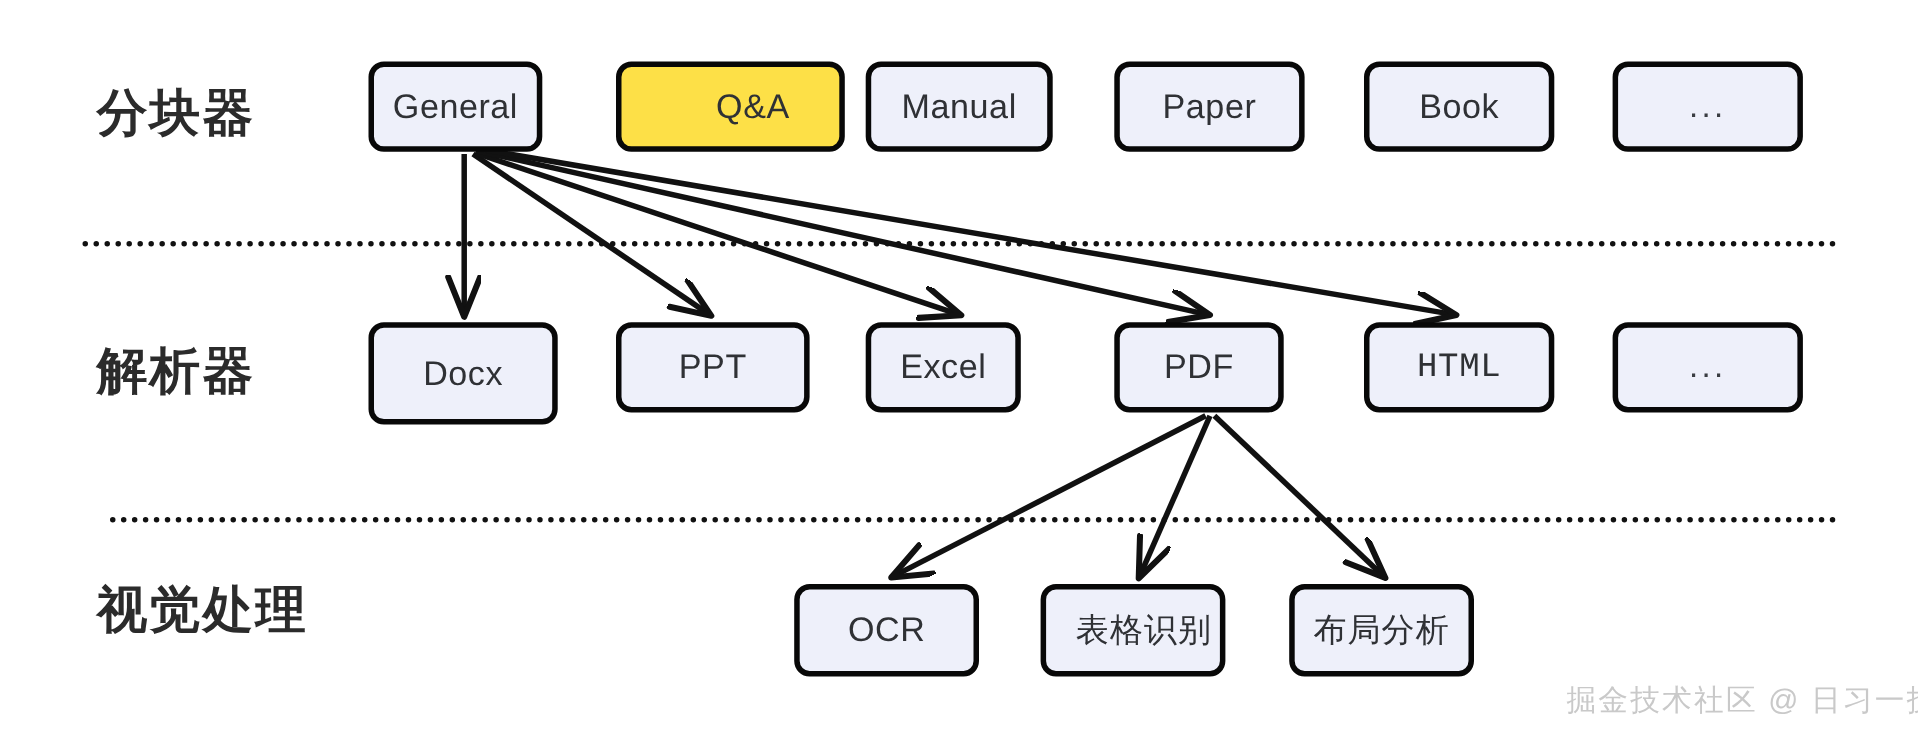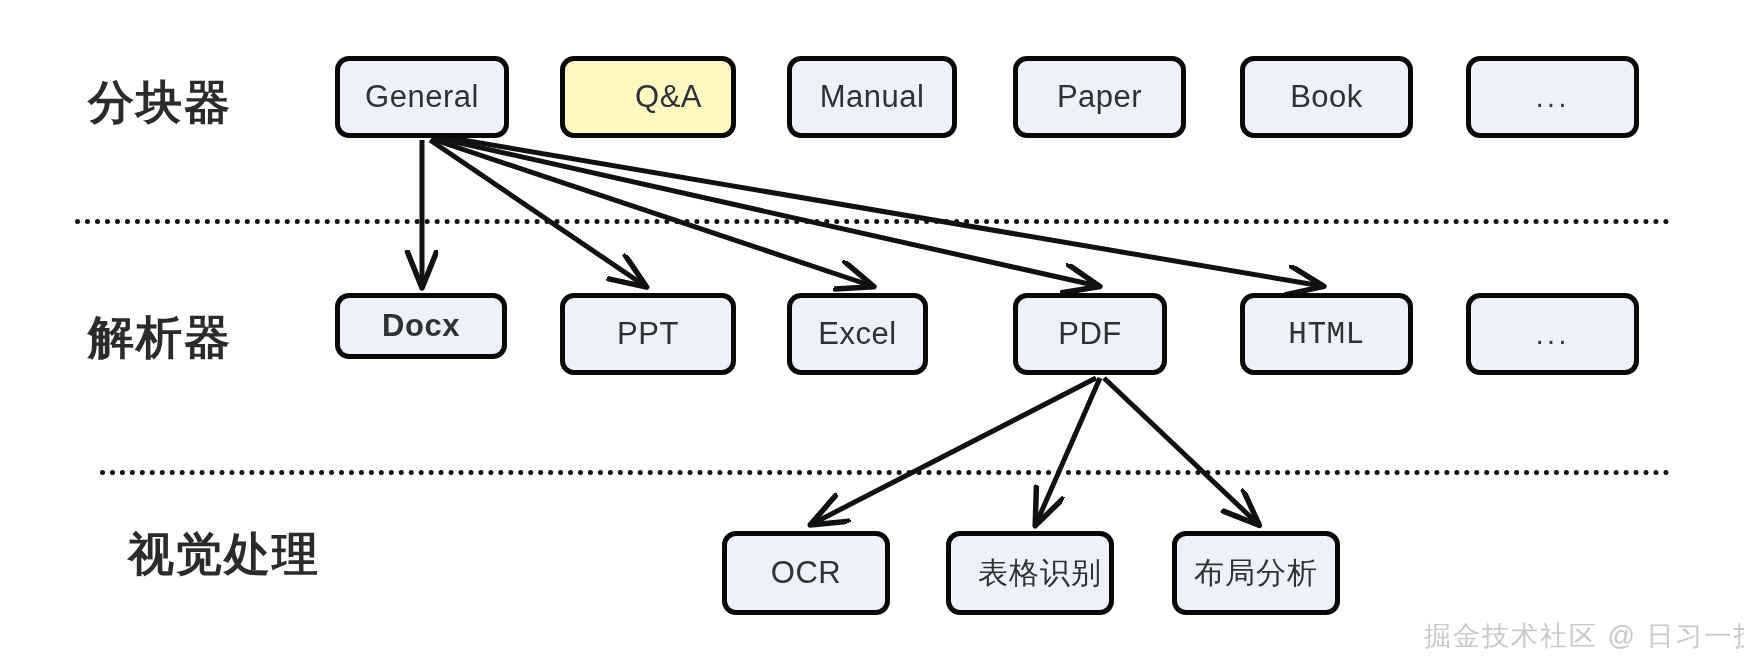--- a/index.html
+++ b/index.html
@@ -88,42 +88,42 @@
         <line x1="433" y1="137" x2="1098" y2="286" stroke="#111111" stroke-width="5" stroke-linecap="butt" marker-end="url(#arrowhead)"></line>
         <line x1="433" y1="135" x2="1322" y2="286" stroke="#111111" stroke-width="5" stroke-linecap="butt" marker-end="url(#arrowhead)"></line>
         <line x1="1096" y1="378" x2="812" y2="524" stroke="#111111" stroke-width="5" stroke-linecap="butt" marker-end="url(#arrowhead)"></line>
         <line x1="1100" y1="378" x2="1036" y2="524" stroke="#111111" stroke-width="5" stroke-linecap="butt" marker-end="url(#arrowhead)"></line>
         <line x1="1104" y1="378" x2="1258" y2="524" stroke="#111111" stroke-width="5" stroke-linecap="butt" marker-end="url(#arrowhead)"></line>
       </g>
   </svg>
 
   <div class="row-label" style="left: 88px; top: 72px;">分块器</div>
   <div class="row-label" style="left: 88px; top: 307px;">解析器</div>
-  <div class="row-label" style="left: 88px; top: 524px; margin-left: 40px;">视觉处理</div>
+  <div class="row-label" style="left: 88px; top: 524px;">视觉处理</div>
 
   <div id="node-layer">
-      <div class="node" style="left: 335px; top: 56px; width: 174px; height: 82px; background: rgb(238, 240, 250); border-color: rgb(8, 8, 8);">
+      <div class="node" style="left: 335px; top: 56px; width: 158px; height: 82px; background: rgb(238, 240, 250); border-color: rgb(8, 8, 8);">
         <span>General</span>
       </div>
-      <div class="node" style="left: 560px; top: 56px; width: 176px; height: 82px; background: #fef9c3; border-color: rgb(8, 8, 8); padding-left: 41px;">
+      <div class="node" style="left: 560px; top: 56px; width: 208px; height: 82px; background: #fde047; border-color: rgb(8, 8, 8); padding-left: 41px;">
         <span>Q&amp;A</span>
       </div>
       <div class="node" style="left: 787px; top: 56px; width: 170px; height: 82px; background: rgb(238, 240, 250); border-color: rgb(8, 8, 8);">
         <span>Manual</span>
       </div>
       <div class="node" style="left: 1013px; top: 56px; width: 173px; height: 82px; background: rgb(238, 240, 250); border-color: rgb(8, 8, 8);">
         <span>Paper</span>
       </div>
       <div class="node" style="left: 1240px; top: 56px; width: 173px; height: 82px; background: rgb(238, 240, 250); border-color: rgb(8, 8, 8);">
         <span>Book</span>
       </div>
       <div class="node ellipsis" style="left: 1466px; top: 56px; width: 173px; height: 82px; background: rgb(238, 240, 250); border-color: rgb(8, 8, 8);">
         <span>...</span>
       </div>
-      <div class="node" style="left: 335px; top: 293px; width: 172px; height: 66px; background: rgb(238, 240, 250); border-color: rgb(8, 8, 8); font-weight: bold;">
+      <div class="node" style="left: 335px; top: 293px; width: 172px; height: 93px; background: rgb(238, 240, 250); border-color: rgb(8, 8, 8);">
         <span>Docx</span>
       </div>
       <div class="node" style="left: 560px; top: 293px; width: 176px; height: 82px; background: rgb(238, 240, 250); border-color: rgb(8, 8, 8); align-items: center;">
         <span>PPT</span>
       </div>
       <div class="node" style="left: 787px; top: 293px; width: 141px; height: 82px; background: rgb(238, 240, 250); border-color: rgb(8, 8, 8);">
         <span>Excel</span>
       </div>
       <div class="node" style="left: 1013px; top: 293px; width: 154px; height: 82px; background: rgb(238, 240, 250); border-color: rgb(8, 8, 8);">
         <span>PDF</span>

